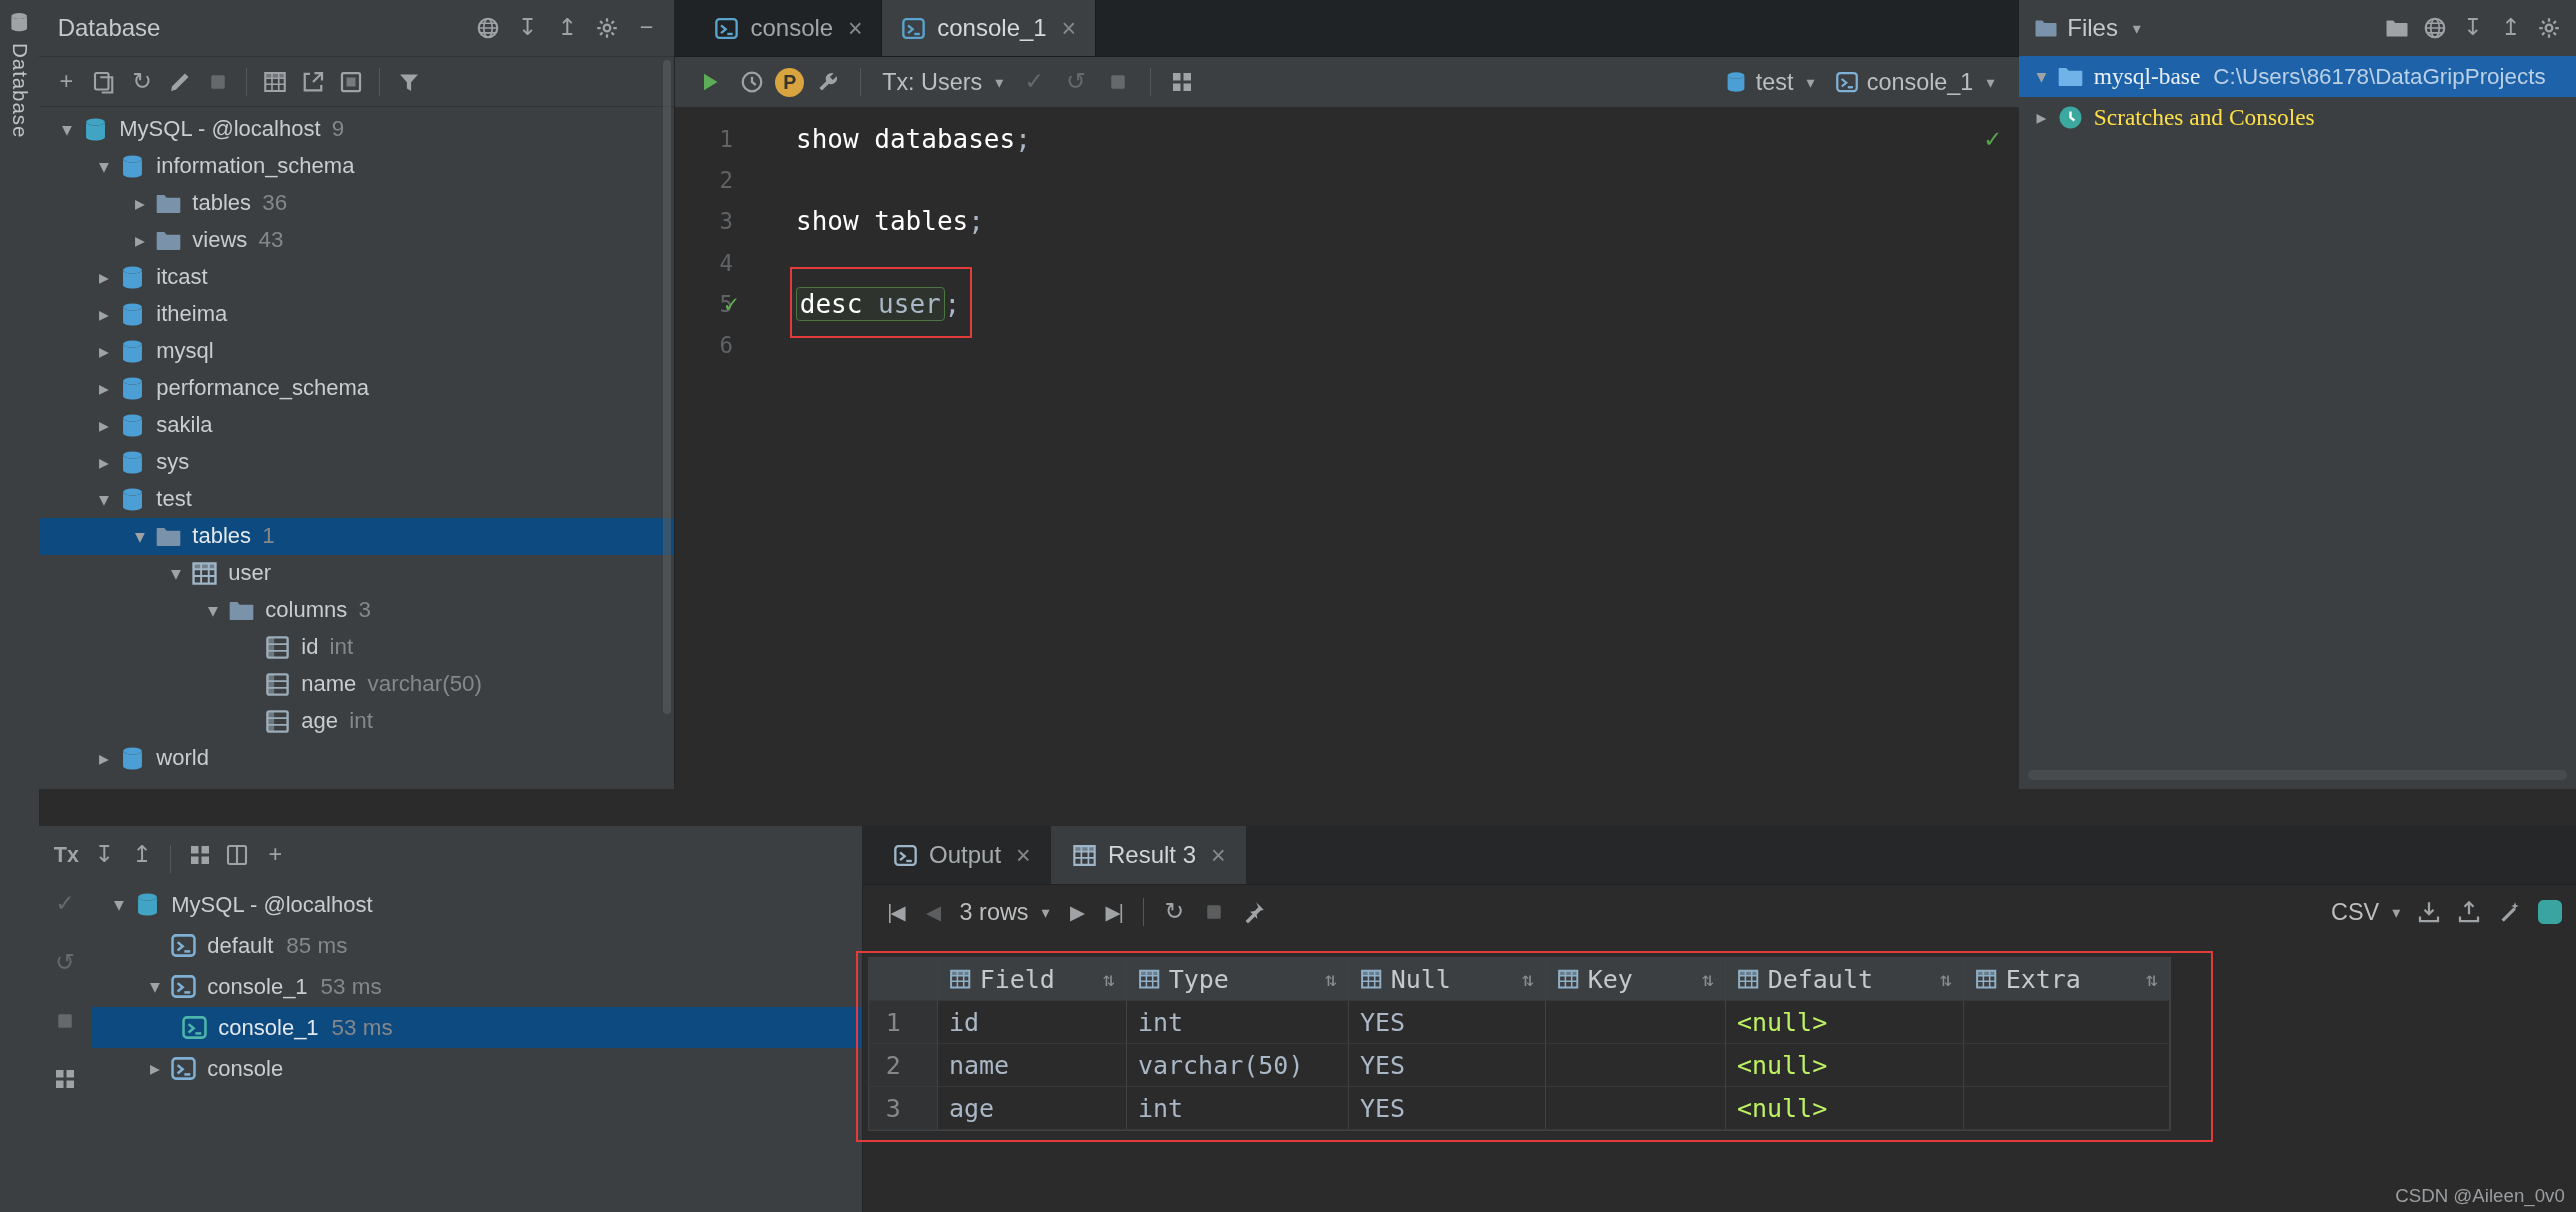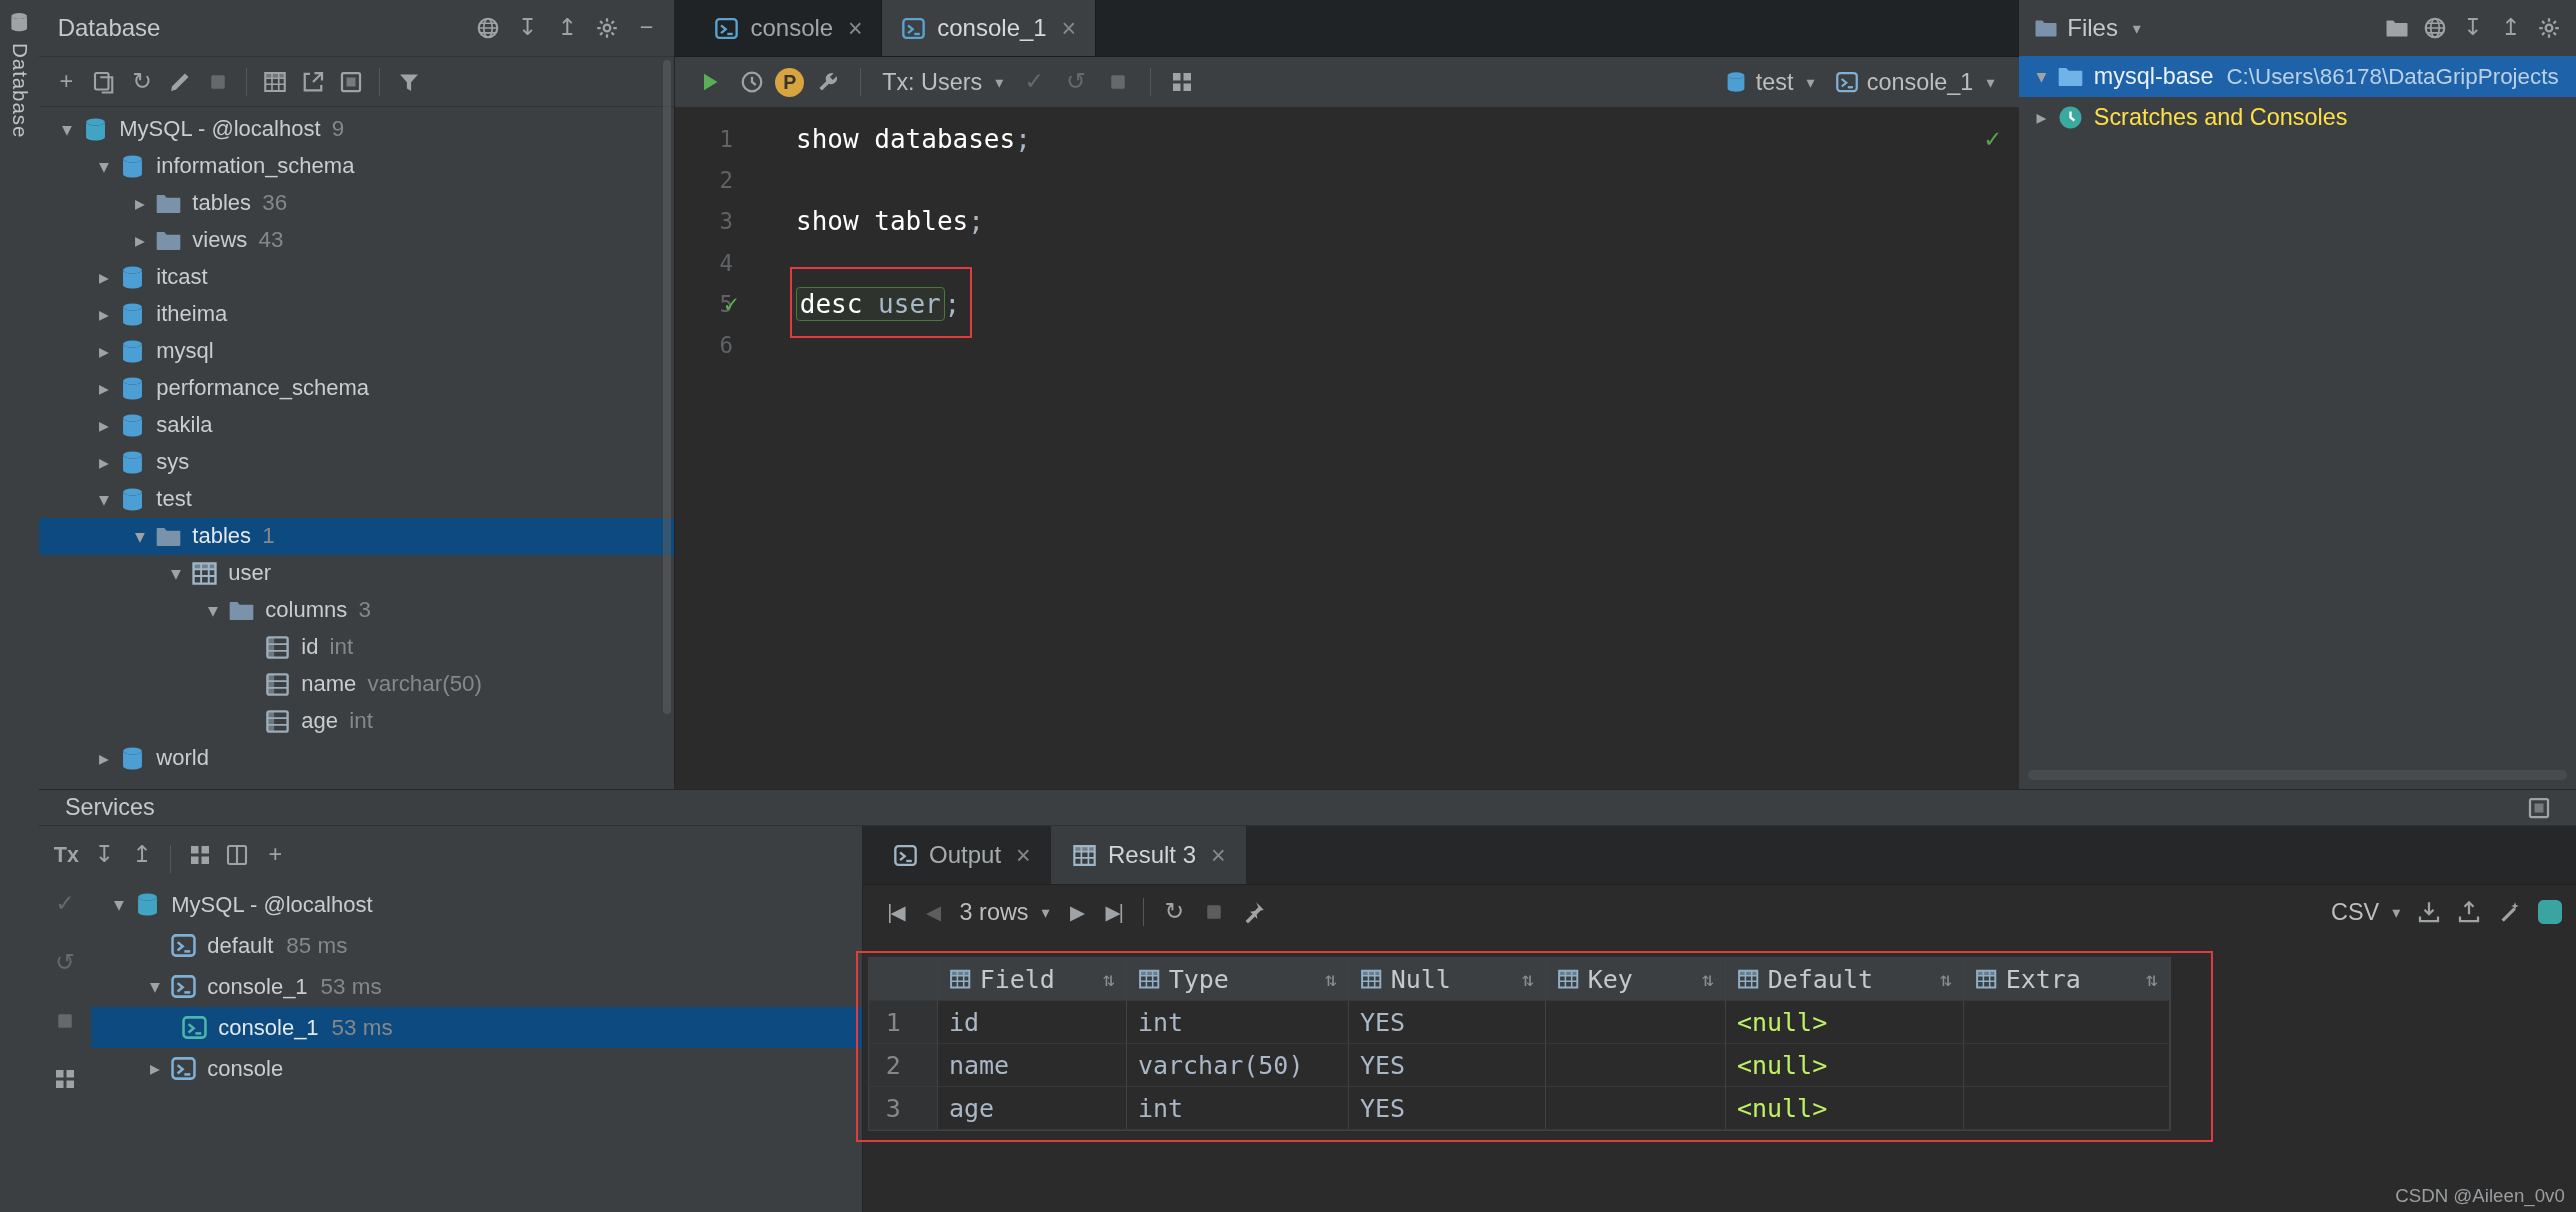--- a/index.html
+++ b/index.html
@@ -67,21 +67,21 @@
   .gut-check{position:absolute;left:49px;top:0;height:41px;line-height:41px;color:#5fad4e;font-size:24px;}
   .insp-check{position:absolute;right:18.7px;top:15px;color:#57a64a;font-size:26px;}
 
   
   .filespanel{position:absolute;left:2019px;top:0;width:557px;height:789px;background:#3c3f41;}
   .fp-header{height:56px;display:flex;align-items:center;padding:0 9.3px 0 15px;gap:9.3px;}
   .fp-title{font-size:24px;color:#c6c8ca;}
   .fp-icons{margin-left:auto;display:flex;gap:1.9px;}
   .files-row{height:41px;display:flex;align-items:center;padding-left:7.5px;white-space:nowrap;overflow:hidden;}
   .files-row.sel{background:#1e63a9;}
-  .fr-label{font-size:23.4px;color:#eaf0f6;margin-right:13px;}
+  .fr-label{font-size:23.4px;color:#eaf0f6;margin-right:13px;font-family:Liberation Serif, serif;}
   .fr-label.plain{color:#fde047;}
   .fr-path{font-size:22.4px;color:#bad0e6;overflow:hidden;}
   .fp-scroll{position:absolute;bottom:9.3px;left:9.3px;right:9.3px;height:9.3px;background:#515557;border-radius:4.7px;opacity:.55;}
 
   
   .svcheader{position:absolute;left:39px;top:789px;width:2537px;height:37px;background:#3c3f41;
              border-top:0.9px solid #252729;border-bottom:0.9px solid #2e3133;display:flex;align-items:center;
              padding:0 18.7px 0 26px;box-sizing:border-box;}
   .svch-title{font-size:23.4px;color:#c6c8ca;}
 
@@ -571,29 +571,20 @@
     <div class="files-row">
       <span class="chev">▸</span>
       <svg class="ticon ic-scr" viewBox="0 0 29 29" width="27" height="27">
           <use href="#s-scratch"></use>
         </svg>
       <span class="fr-label plain">Scratches and Consoles</span>
     </div>
     <div class="fp-scroll"></div>
   </div>
 
-  <div class="svcheader">
-    <span class="svch-title">Services</span>
-    <span class="spacer"></span>
-    <span class="tbtn">
-        <svg class="svgi" viewBox="0 0 26 26" width="24" height="24">
-          <use href="#s-frame"></use>
-        </svg>
-      </span>
-  </div>
 
   <div class="services">
     <div class="svc-toolbar">
       <span class="tbtn txg">Tx</span>
       <span class="tbtn glyph">↧</span>
       <span class="tbtn glyph">↥</span>
       <span class="vsep"></span>
       <span class="tbtn">
           <svg class="svgi" viewBox="0 0 26 26" width="24" height="24">
             <use href="#s-grid"></use>

